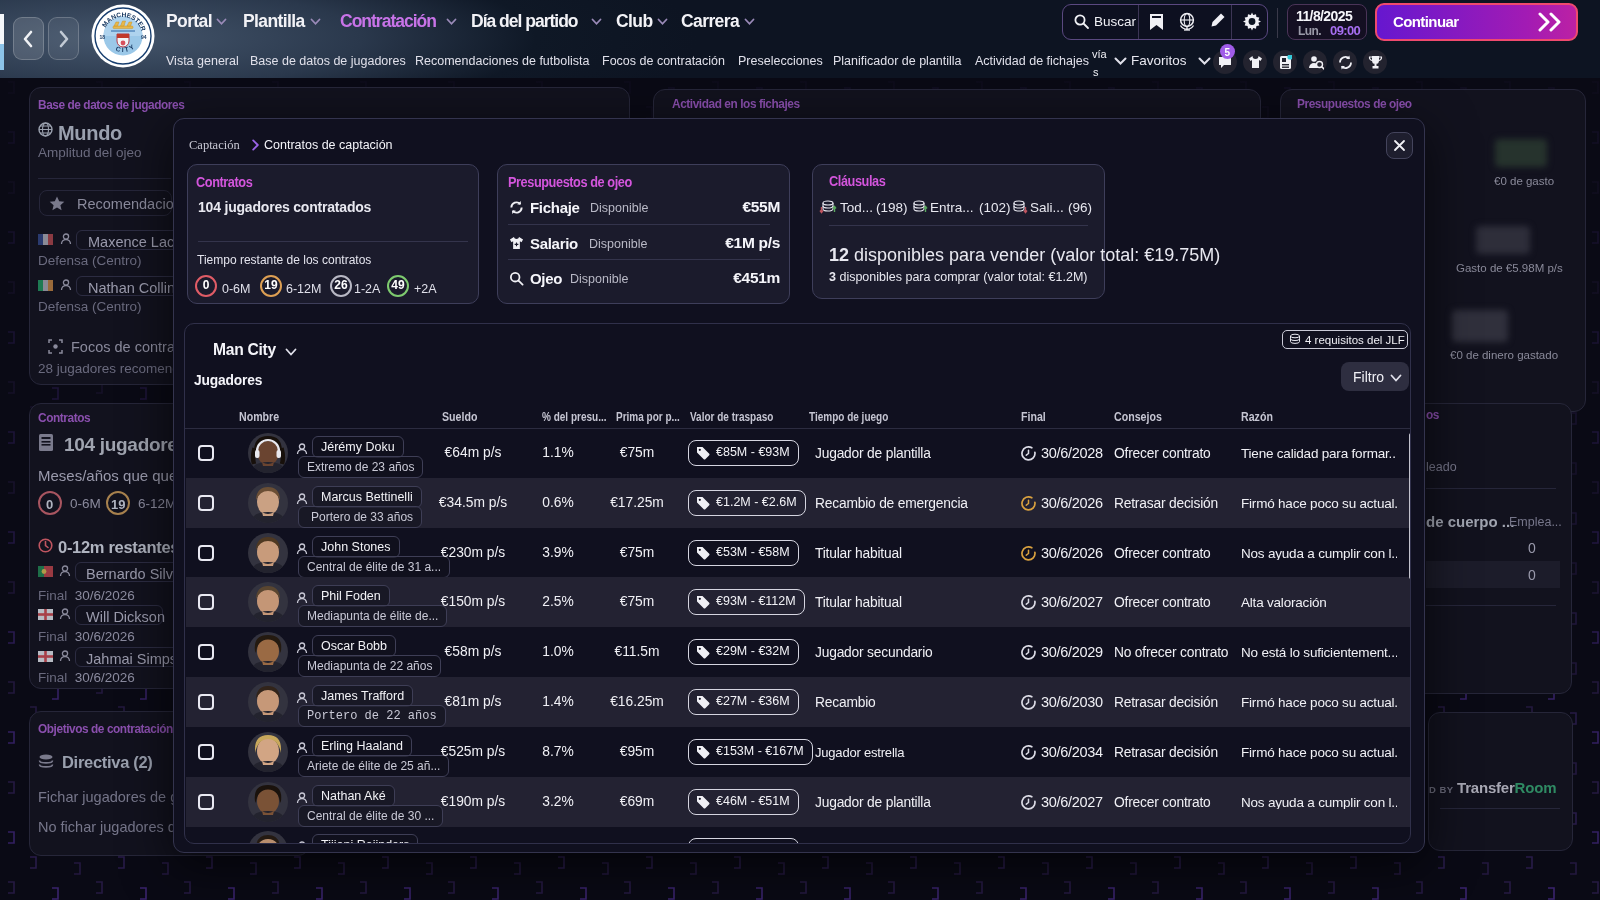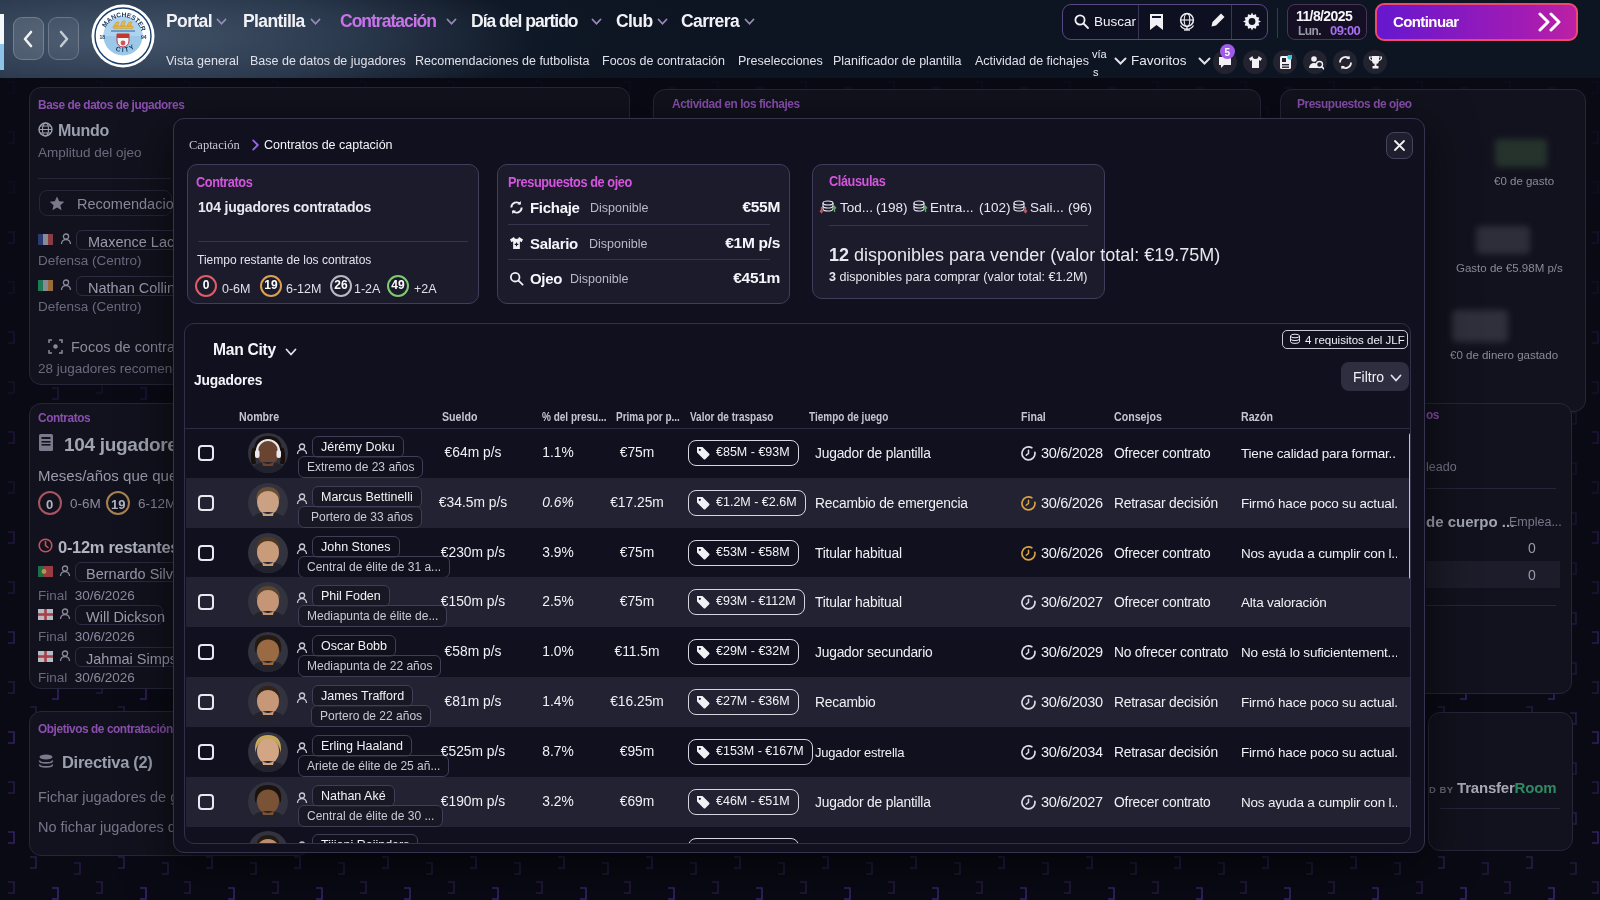--- a/index.html
+++ b/index.html
@@ -76,21 +76,21 @@
 
   <div id="bgpanels">
 
     <div class="panel" style="left:29px;top:87px;width:601px;height:298px;"></div>
     <div class="t ptitle" style="left:38px;top:98px;">Base de datos de jugadores</div>
     <svg class="abs" style="left:38px;top:122px;" width="15" height="15" viewBox="0 0 15 15">
         <circle cx="7.5" cy="7.5" r="6.5" stroke="#9aa0ae" stroke-width="1.4" fill="none"></circle>
         <ellipse cx="7.5" cy="7.5" rx="3" ry="6.5" stroke="#9aa0ae" stroke-width="1.1" fill="none"></ellipse>
         <path d="M1 7.5 h13 M2 4 h11 M2 11 h11" stroke="#9aa0ae" stroke-width="1.1"></path>
       </svg>
-    <div class="t" style="left:58px;top:123px;font-size:16px;font-weight:bold;color:#9aa0ae;letter-spacing:-0.3px;">Mundo</div>
+    <div class="t" style="left:58px;top:123px;font-size:20px;font-weight:bold;color:#9aa0ae;letter-spacing:-0.3px;">Mundo</div>
     <div class="t" style="left:38px;top:146px;font-size:13.5px;color:#6a6a7e;">Amplitud del ojeo</div>
     <div class="divline" style="left:38px;top:178px;width:133px;background:#26263a;"></div>
     <div class="abs" style="left:39px;top:190px;width:133px;height:26px;border:1px solid #26263a;border-radius:8px;"></div>
     <svg class="abs" style="left:49px;top:196px;" width="16" height="15" viewBox="0 0 16 15">
         <path d="M8 0.5 l2.2 4.8 5.1 0.5 -3.9 3.4 1.2 5 -4.6 -2.8 -4.6 2.8 1.2 -5 -3.9 -3.4 5.1 -0.5 Z" fill="#7a7a8c"></path>
       </svg>
     <div class="t" style="left:77px;top:197px;font-size:14.5px;color:#8a8a9c;">Recomendacione</div>
 
     <svg class="abs" style="left:38px;top:234px;" width="15" height="11" viewBox="0 0 15 11">
         <rect width="5" height="11" fill="#2a3a6e"></rect>
@@ -416,21 +416,21 @@
           <div class="abs" style="left:111px;top:166.8px;"><svg width="12" height="12" viewBox="0 0 12 12">
               <circle cx="6" cy="3.6" r="2.6" stroke="#c9c9d6" stroke-width="1.3" fill="none"></circle>
               <path d="M1.5 11 a4.5 4.5 0 0 1 9 0" stroke="#c9c9d6" stroke-width="1.3" fill="none"></path>
             </svg></div>
           <div class="npill" style="left:127px;top:161.8px;">Marcus Bettinelli</div>
           <div class="spill" style="left:113px;top:181.8px;padding-left:12px;">Portero de 33 años</div>
           <div class="cell" style="left:288px;top:171.8px;width:0;font-size:13.8px;">
             <span style="position:absolute;transform:translateX(-50%);white-space:nowrap;">€34.5m p/s</span>
           </div>
           <div class="cell" style="left:373px;top:171.8px;width:0;font-size:13.8px;">
-            <span style="position:absolute;transform:translateX(-50%);white-space:nowrap;font-style:italic;">0.6%</span>
+            <span style="position:absolute;transform:translateX(-50%);white-space:nowrap;">0.6%</span>
           </div>
           <div class="cell" style="left:452px;top:171.8px;width:0;font-size:13.8px;">
             <span style="position:absolute;transform:translateX(-50%);white-space:nowrap;">€17.25m</span>
           </div>
           <div class="vpill" style="left:503px;top:165.8px;">€1.2M - €2.6M</div>
           <div class="abs" style="left:511px;top:171.8px;"><svg width="14" height="14" viewBox="0 0 14 14">
               <path d="M1 1 h5.5 L13 7.5 a1.4 1.4 0 0 1 0 2 L9.5 13 a1.4 1.4 0 0 1 -2 0 L1 6.5 Z" fill="#f0f0f5"></path>
               <circle cx="3.8" cy="3.8" r="1.1" fill="#10101f"></circle>
             </svg></div>
           <div class="cell" style="left:630px;top:172.8px;font-size:13.8px;letter-spacing:-0.2px;">Recambio de emergencia</div>
@@ -585,21 +585,21 @@
                 <path d="M2 41 Q3 29 20 29 Q37 29 38 41 Z" fill="#23232e"></path>
                 <path d="M14 29 q6 4 12 0 l-1 4 h-10 Z" fill="#c69878"></path>
                 <path d="M8 16 Q9 4 20 4 Q31 4 32 16 L32 17 Q28 8 20 8 Q12 8 8 17 Z" fill="#32241a"></path>
               </g>
             </svg></div>
           <div class="abs" style="left:111px;top:366px;"><svg width="12" height="12" viewBox="0 0 12 12">
               <circle cx="6" cy="3.6" r="2.6" stroke="#c9c9d6" stroke-width="1.3" fill="none"></circle>
               <path d="M1.5 11 a4.5 4.5 0 0 1 9 0" stroke="#c9c9d6" stroke-width="1.3" fill="none"></path>
             </svg></div>
           <div class="npill" style="left:127px;top:361px;">James Trafford</div>
-          <div class="spill" style="left:126px;top:381px;">Portero de 22 años</div>
+          <div class="spill" style="left:113px;top:381px;font-family:Liberation Mono, monospace;">Portero de 22 años</div>
           <div class="cell" style="left:288px;top:371px;width:0;font-size:13.8px;">
             <span style="position:absolute;transform:translateX(-50%);white-space:nowrap;">€81m p/s</span>
           </div>
           <div class="cell" style="left:373px;top:371px;width:0;font-size:13.8px;">
             <span style="position:absolute;transform:translateX(-50%);white-space:nowrap;">1.4%</span>
           </div>
           <div class="cell" style="left:452px;top:371px;width:0;font-size:13.8px;">
             <span style="position:absolute;transform:translateX(-50%);white-space:nowrap;">€16.25m</span>
           </div>
           <div class="vpill" style="left:503px;top:365px;">€27M - €36M</div>

